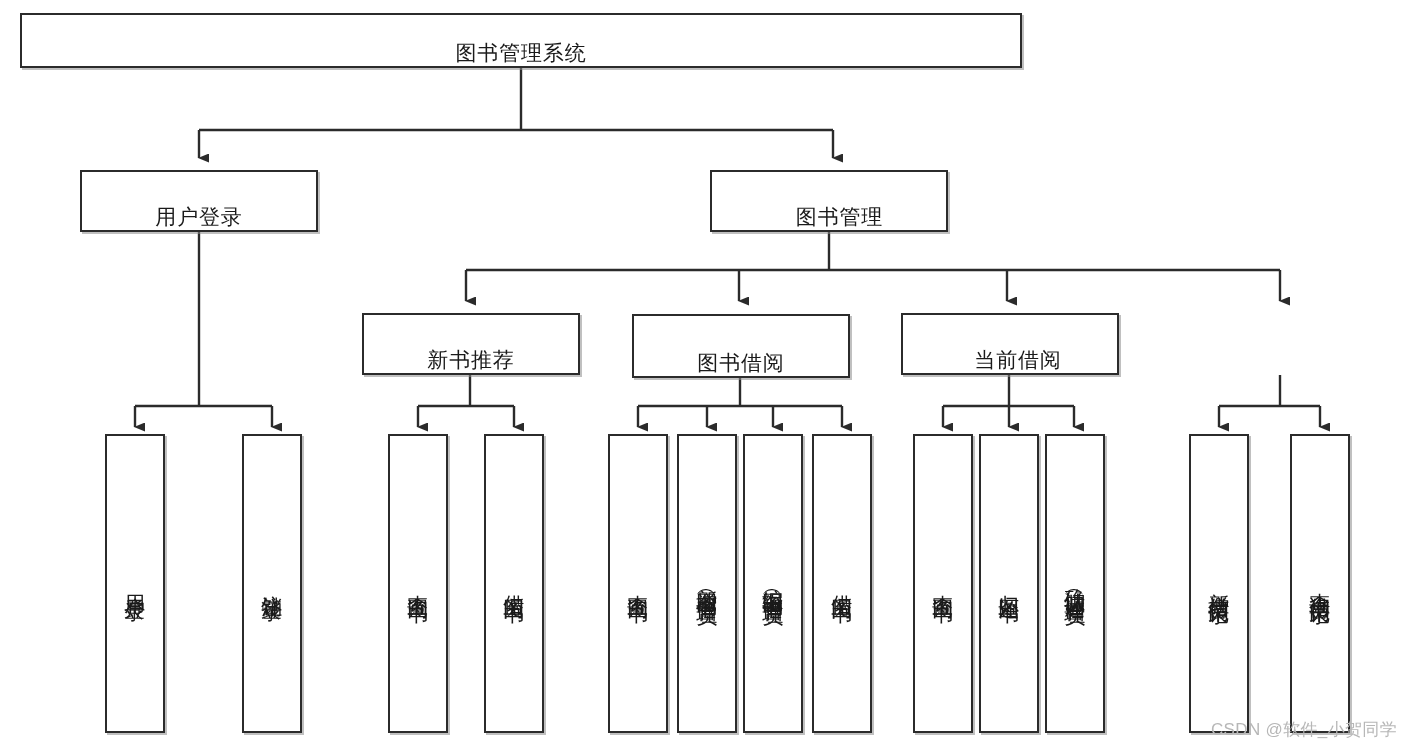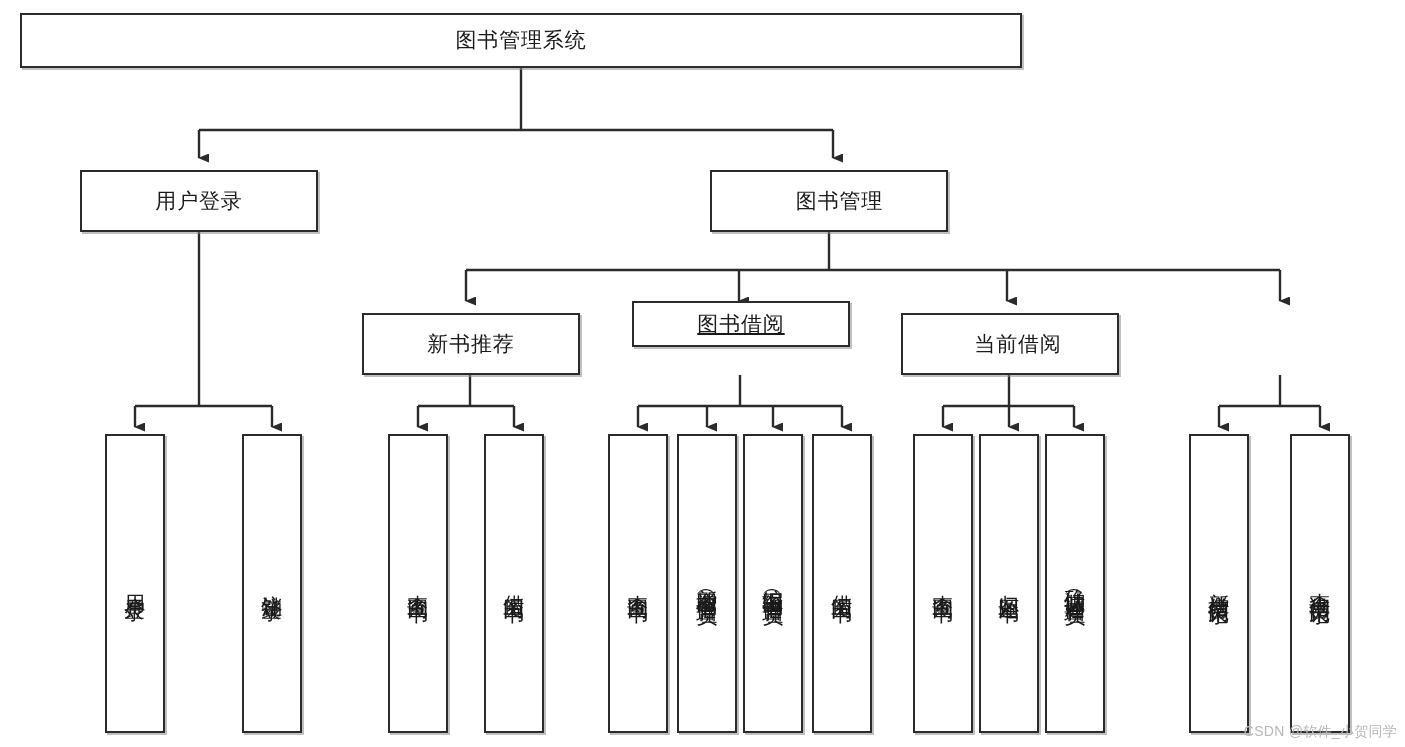--- a/index.html
+++ b/index.html
@@ -25,21 +25,21 @@
     width: 1405px;
     height: 747px;
   }
   .node-box {
     position: absolute;
     box-sizing: border-box;
     background: #ffffff;
     border: 2px solid #2b2b2b;
     box-shadow: 2px 2px 0 rgba(140,140,140,0.55);
     display: flex;
-    align-items: center;
+    align-items: flex-end;
     justify-content: center;
     color: #1a1a1a;
   }
   .node-label {
     display: block;
     text-align: center;
     line-height: 1.18;
     letter-spacing: 0.04em;
     color: #1a1a1a;
     user-select: none;
@@ -60,21 +60,21 @@
     text-orientation: upright;
     font-size: 21px;
     line-height: 1.22;
     letter-spacing: 0.12em;
     max-height: 100%;
   }
   #watermark {
     position: absolute;
     right: 8px;
     bottom: 6px;
-    font-size: 14px;
+    font-size: 17px;
     color: #b7b7b7;
     letter-spacing: 0.02em;
     user-select: none;
     white-space: nowrap;
     margin-left: 44px;
   }
 </style>
 </head>
 <body>
 
@@ -137,21 +137,21 @@
   <div class="node-box horiz" style="left:80px; top:170px; width:238px; height:62px;">
     <span class="node-label">用户登录</span>
   </div>
   <div class="node-box horiz" style="left:710px; top:170px; width:238px; height:62px;padding-left:21px;">
     <span class="node-label">图书管理</span>
   </div>
 
   <div class="node-box horiz" style="left:362px; top:313px; width:218px; height:62px;">
     <span class="node-label">新书推荐</span>
   </div>
-  <div class="node-box horiz" style="left:632px; top:301px; width:218px; height:46px;text-decoration:underline;">
+  <div class="node-box horiz" style="left:632px; top:314px; width:218px; height:64px;">
     <span class="node-label">图书借阅</span>
   </div>
   <div class="node-box horiz" style="left:901px; top:313px; width:218px; height:62px;padding-left:16px;">
     <span class="node-label">当前借阅</span>
   </div>
 
   <div class="node-box vert" style="left:105px; top:434px; width:60px; height:299px;">
     <span class="node-label">用户登录</span>
   </div>
   <div class="node-box vert" style="left:242px; top:434px; width:60px; height:299px;">

